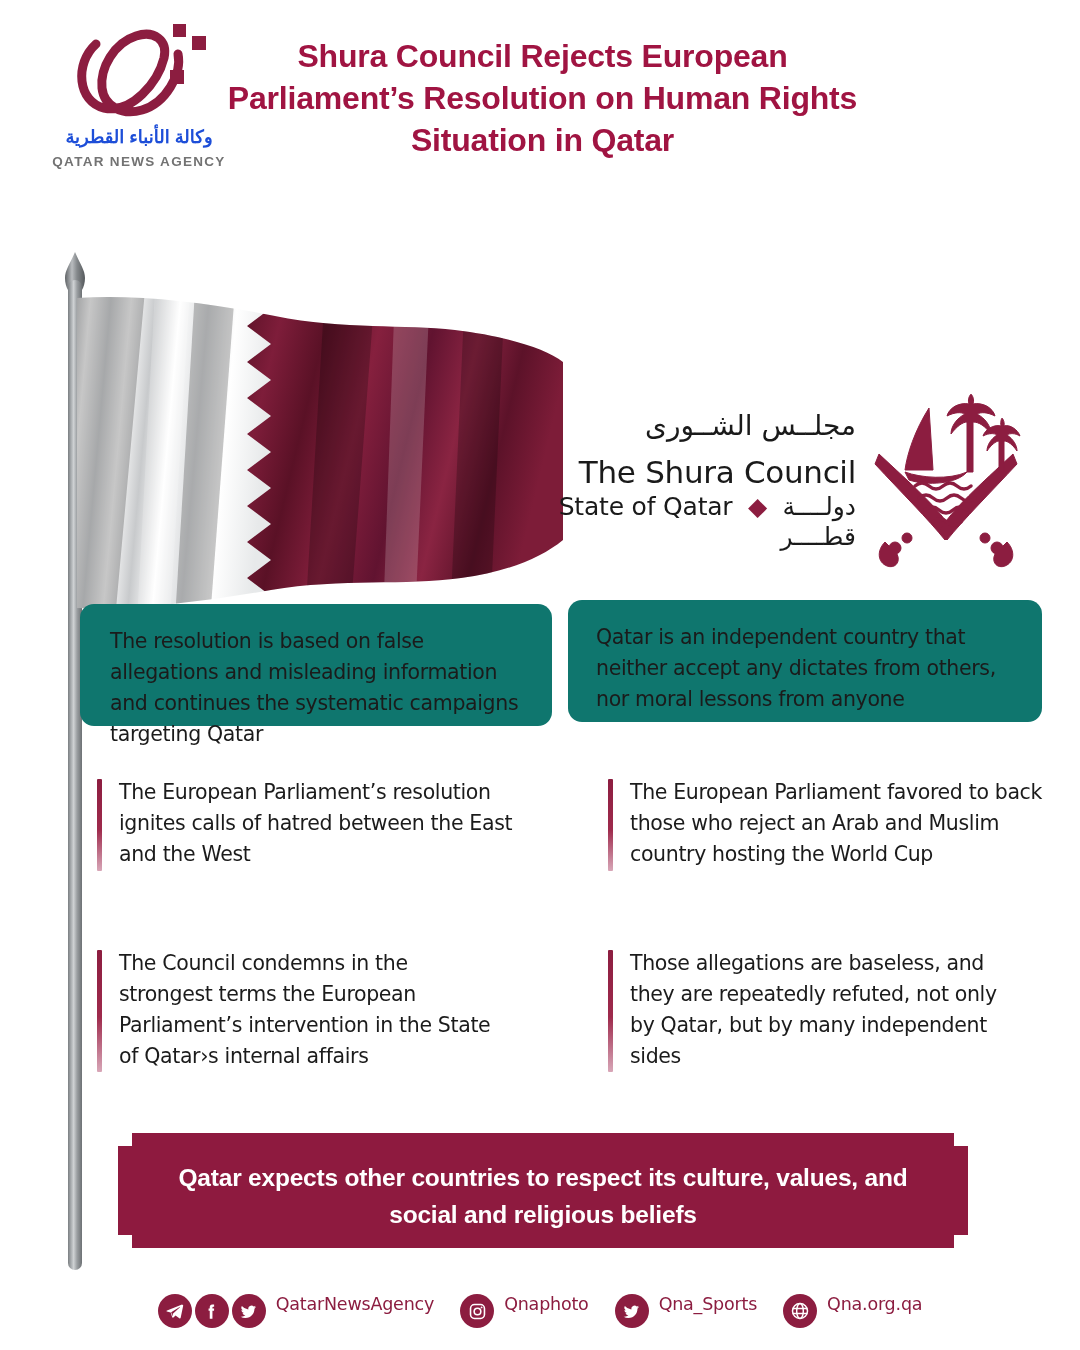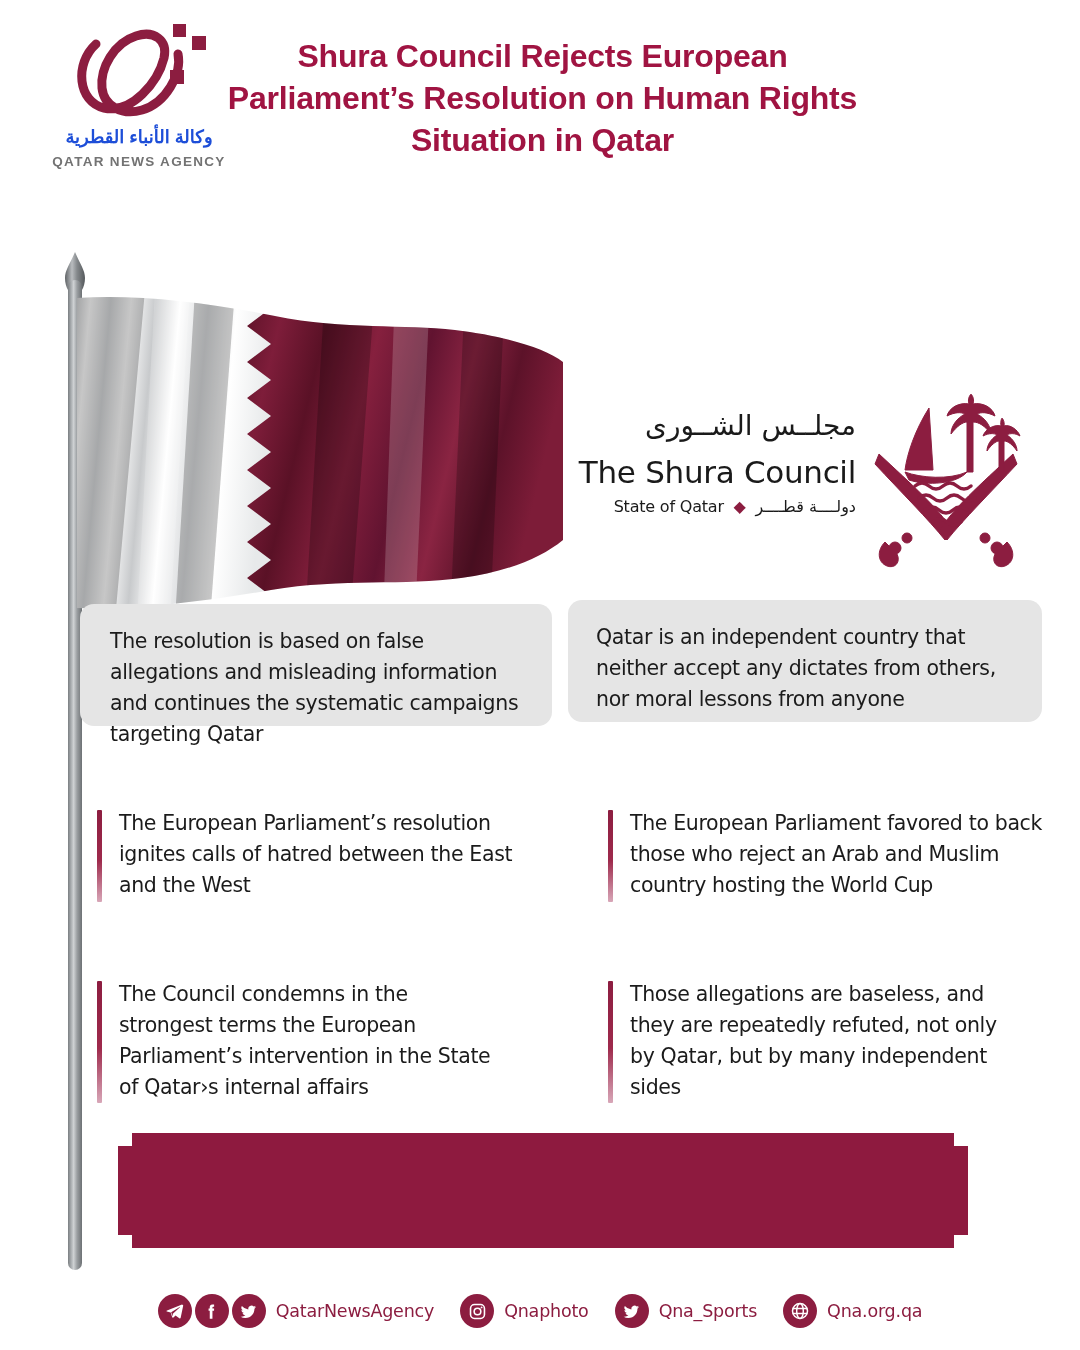--- a/index.html
+++ b/index.html
@@ -35,44 +35,44 @@
   .finial{position:absolute;left:14px;top:2px;width:26px;height:48px;}
   .flagimg{position:absolute;left:27px;top:40px;width:490px;height:330px;}
 
   
   .shura{position:absolute;left:556px;top:392px;width:470px;height:200px;}
   .shura-text{position:absolute;left:0;top:8px;width:300px;text-align:right;}
   .shura-ar{font-size:28px;color:#1a1a1a;direction:rtl;line-height:52px;
     font-family:"DejaVu Sans", sans-serif;letter-spacing:-1px;}
   .shura-en{font-size:31px;color:#1a1a1a;line-height:40px;letter-spacing:-0.3px;
     font-family:"DejaVu Sans", sans-serif;}
-  .shura-sub{font-size:16px;color:#1a1a1a;line-height:30px;letter-spacing:-0.2px;
+  .shura-sub{font-size:25px;color:#1a1a1a;line-height:30px;letter-spacing:-0.2px;
     font-family:"DejaVu Sans", sans-serif;}
   .shura-emblem{position:absolute;left:315px;top:0px;width:150px;height:180px;}
 
   
-  .box{position:absolute;background:#e5e5e5;border-radius:14px;box-sizing:border-box;}
+  .box{position:absolute;background:#0f766e;border-radius:14px;box-sizing:border-box;}
   .box .txt{font-size:20.5px;line-height:31px;color:#1b1b1b;
     font-family:"DejaVu Sans", sans-serif;letter-spacing:-0.35px;}
-  .bar-item{position:absolute;box-sizing:border-box;margin-top:31px;}
+  .bar-item{position:absolute;box-sizing:border-box;}
   .bar-item .bar{position:absolute;left:0;top:2px;width:5px;height:calc(100% - 8px);
     background:linear-gradient(180deg,#8C1D40 0%,#9e2a4c 55%,#d8a7b8 100%);border-radius:1px;}
   .bar-item .txt{position:absolute;left:22px;top:0;right:0;
     font-size:20.5px;line-height:31px;color:#1b1b1b;
     font-family:"DejaVu Sans", sans-serif;letter-spacing:-0.35px;}
 
   
   .banner{position:absolute;left:118px;top:1133px;width:850px;height:115px;}
   .banner-text{position:absolute;left:50px;top:26px;width:750px;text-align:center;
     font-size:24.5px;line-height:37px;font-weight:bold;color:#ffffff;letter-spacing:-0.2px;}
 
   
   .footer{position:absolute;left:0;top:1288px;width:1080px;height:46px;
     display:flex;align-items:center;justify-content:center;}
-  .fgroup{display:flex;align-items:center;}
+  .fgroup{display:flex;}
   .ficon{width:34px;height:34px;border-radius:50%;background:#8C1D40;
     display:flex;align-items:center;justify-content:center;margin-right:3px;flex:0 0 auto;}
   .ficon svg{display:block;}
   .flabel{font-size:17.5px;color:#8C1D40;margin-left:7px;margin-right:26px;
     font-family:"DejaVu Sans", sans-serif;letter-spacing:-0.2px;white-space:nowrap;}
 </style>
 </head>
 <body>
 
 <div class="page">
@@ -240,20 +240,21 @@
     <div class="bar"></div>
     <div class="txt">Those allegations are baseless, and they are repeatedly refuted, not only by Qatar, but by many independent sides</div>
   </div>
 
   <div class="banner">
     <svg width="850" height="115" viewBox="0 0 850 115" style="position:absolute;left:0;top:0;">
       <path fill="#8E1A3F" d="
         M14 0 L836 0 L836 13 L850 13 L850 102 L836 102 L836 115
         L14 115 L14 102 L0 102 L0 13 L14 13 Z"></path>
     </svg>
+    <div class="banner-text">Qatar expects other countries to respect its culture, values, and social and religious beliefs</div>
   </div>
 
   <div class="footer">
 
     <div class="fgroup">
       <a class="ficon">
         <svg width="19" height="19" viewBox="0 0 24 24" fill="#fff">
           <path d="M21.5 3.2 2.6 10.6c-1 .4-1 1.1-.2 1.3l4.8 1.5 1.8 5.6c.2.6.4.8 1 .8.5 0 .7-.2 1-.5l2.3-2.3 4.8 3.6c.9.5 1.5.2 1.7-.8l3.1-14.6c.3-1.3-.5-1.9-1.4-1.5zM7.8 13.1 18 6.6c.5-.3.9-.1.6.2l-8.7 7.9-.3 3.6-1.8-5.2z"></path>
         </svg>
       </a>

